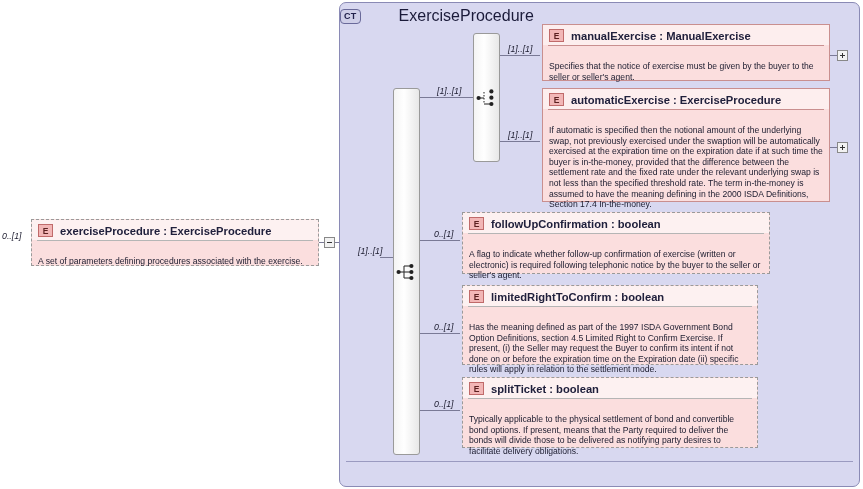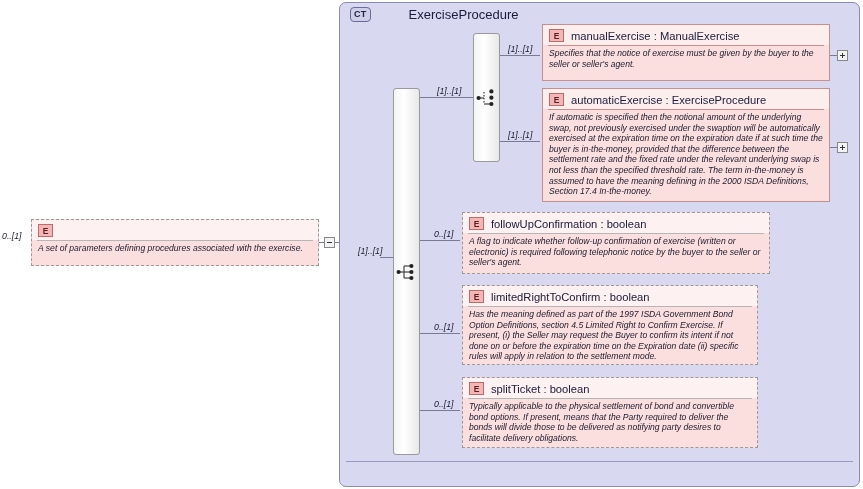--- a/index.html
+++ b/index.html
@@ -25,40 +25,40 @@
     top: 2px;
     width: 521px;
     height: 485px;
     background: #d8d8f0;
     border: 1px solid #8a8ab5;
     border-radius: 7px;
     box-sizing: border-box;
   }
   .ct-header {
     position: absolute;
-    left: 10px;
+    left: 0;
     top: 4px;
     display: flex;
     align-items: center;
     gap: 6px;
   }
   .ct-badge {
     display: inline-block;
     border: 1px solid #6a6a9a;
     border-radius: 4px;
     background: #cfcfe8;
     font-size: 9px;
     line-height: 11px;
     padding: 1px 3px;
     color: #20204a;
     font-weight: bold;
     letter-spacing: 0.3px;
   }
   .ct-title {
-    font-size: 13px;
+    font-size: 16px;
     color: #1b1b3a;
     padding-left: 32px;
   }
   .ct-footer-rule {
     position: absolute;
     left: 6px;
     right: 6px;
     bottom: 24px;
     height: 1px;
     background: #9a9ac0;
@@ -116,35 +116,34 @@
     text-align: center;
     background: #f2b6b6;
     border: 1px solid #c06a6a;
     color: #5a1f1f;
     font-size: 8.5px;
     font-weight: bold;
     box-sizing: border-box;
   }
   .elem-title {
     font-size: 11.2px;
-    font-weight: normal;
+    font-weight: bold;
     color: #20203c;
     white-space: nowrap;
   }
   .elem-rule {
     height: 1px;
     background: #c98f8f;
     margin: 0 5px;
   }
   .elem.optional .elem-rule { background: #b5b5b5; }
   .elem-doc {
-    padding: 2px 6px 4px 6px;
+    padding: 15px 6px 4px 6px;
     font-size: 8.6px;
     line-height: 10.6px;
-    font-style: italic;
     color: #1b1b2e;
   }
 
   
   .hline {
     position: absolute;
     height: 1px;
     background: #7a7a96;
   }
   .card {
@@ -186,20 +185,21 @@
 </head>
 <body>
 
 <div id="canvas">
 
   <div class="card" style="left:2px; top:231px;">0..[1]</div>
 
   <div class="elem optional" style="left:31px; top:219px; width:288px; height:47px;">
     <div class="elem-head">
       <span class="e-badge">E</span>
+      <span class="elem-title">exerciseProcedure : ExerciseProcedure</span>
     </div>
     <div class="elem-rule"></div>
     <div class="elem-doc">A set of parameters defining procedures associated with the exercise.</div>
   </div>
 
   <div class="hline" style="left:319px; top:242px; width:5px;"></div>
   <div class="toggle" style="left:324px; top:237px;"></div>
   <div class="hline" style="left:335px; top:242px; width:22px;"></div>
 
   <div class="ct-container">

